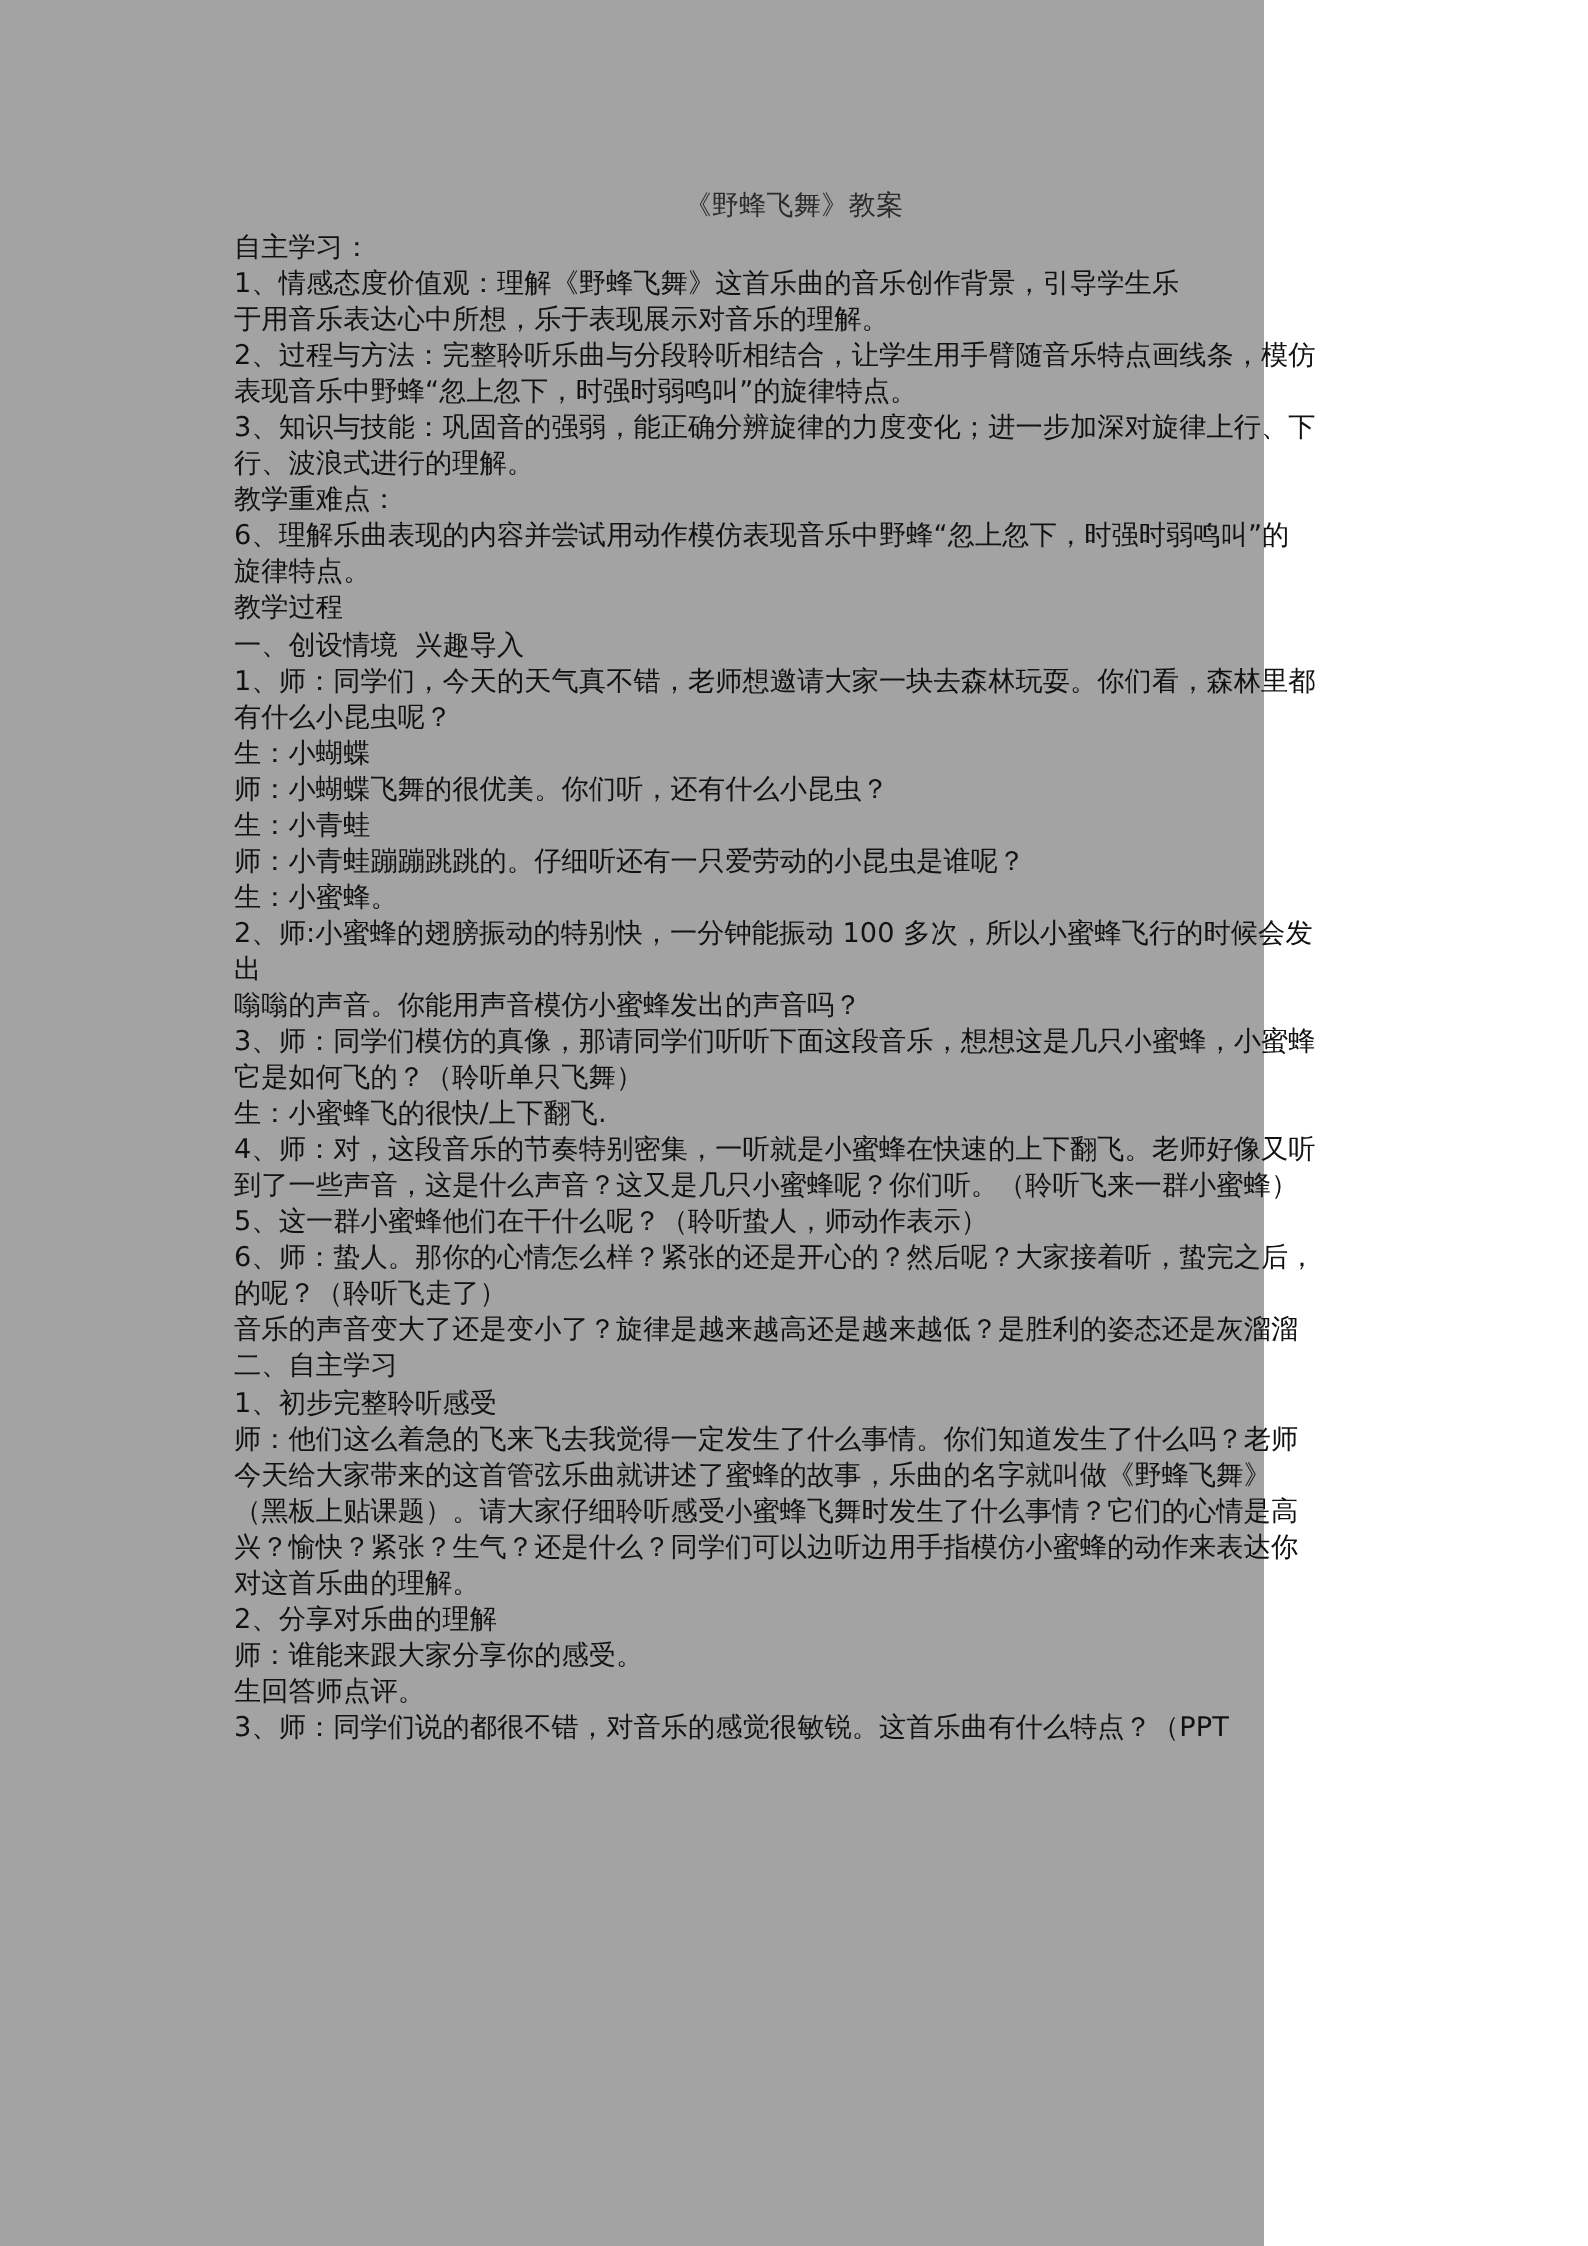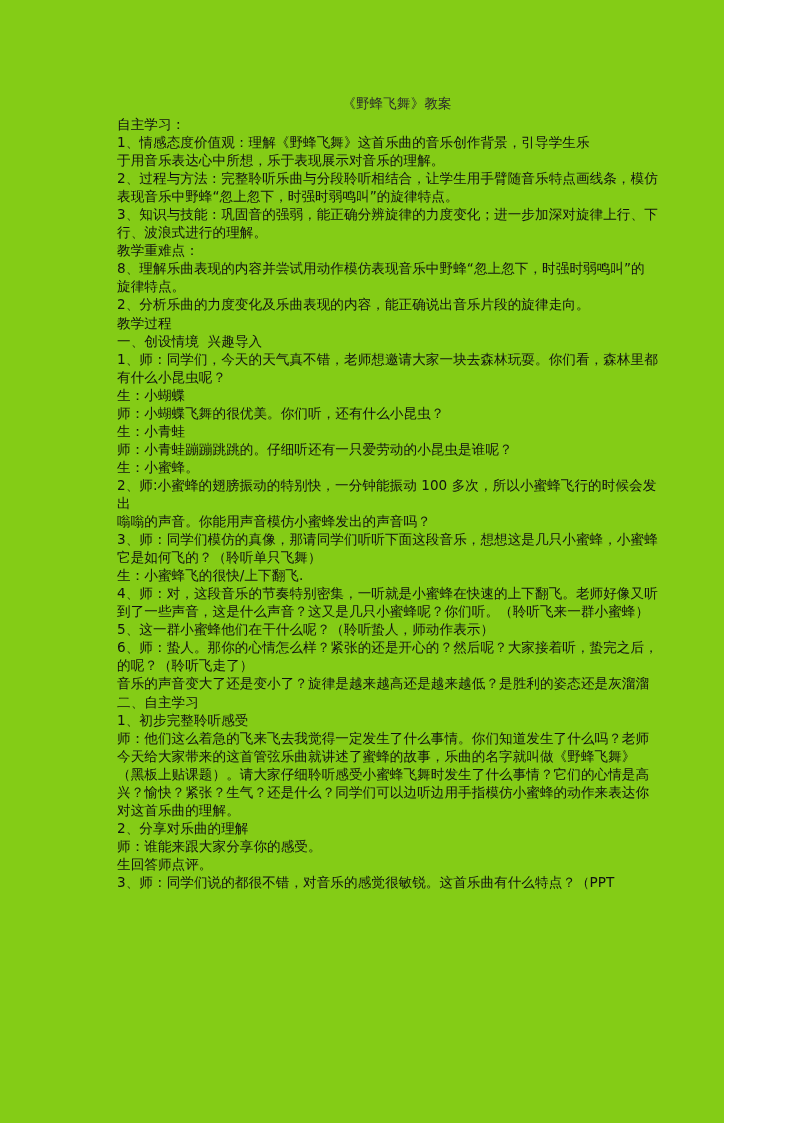--- a/index.html
+++ b/index.html
@@ -11,23 +11,23 @@
   body {
     width: 794px;
     height: 1123px;
     overflow: hidden;
     font-family: "DejaVu Sans", "Liberation Sans", sans-serif;
     color: #000000;
     -webkit-font-smoothing: none;
   }
   .page {
     position: relative;
-    width: 724px;
+    width: 632px;
     height: 1123px;
-    background: #84cc16;
+    background: #a3a3a3;
     box-sizing: border-box;
   }
   .doc-title {
     position: absolute;
     top: 94px;
     left: 0;
     width: 794px;
     text-align: center;
     font-family: "DejaVu Serif", "Liberation Serif", serif;
     font-size: 13.5px;
@@ -63,23 +63,22 @@
 
   <div class="body-block">
       <div class="line">自主学习：</div>
       <div class="line">1、情感态度价值观：理解《野蜂飞舞》这首乐曲的音乐创作背景，引导学生乐</div>
       <div class="line">于用音乐表达心中所想，乐于表现展示对音乐的理解。</div>
       <div class="line">2、过程与方法：完整聆听乐曲与分段聆听相结合，让学生用手臂随音乐特点画线条，模仿</div>
       <div class="line">表现音乐中野蜂“忽上忽下，时强时弱鸣叫”的旋律特点。</div>
       <div class="line">3、知识与技能：巩固音的强弱，能正确分辨旋律的力度变化；进一步加深对旋律上行、下</div>
       <div class="line">行、波浪式进行的理解。</div>
       <div class="line">教学重难点：</div>
-      <div class="line">8、理解乐曲表现的内容并尝试用动作模仿表现音乐中野蜂“忽上忽下，时强时弱鸣叫”的</div>
+      <div class="line">6、理解乐曲表现的内容并尝试用动作模仿表现音乐中野蜂“忽上忽下，时强时弱鸣叫”的</div>
       <div class="line">旋律特点。</div>
-      <div class="line">2、分析乐曲的力度变化及乐曲表现的内容，能正确说出音乐片段的旋律走向。</div>
       <div class="line">教学过程</div>
       <div class="line">一、创设情境  兴趣导入</div>
       <div class="line">1、师：同学们，今天的天气真不错，老师想邀请大家一块去森林玩耍。你们看，森林里都</div>
       <div class="line">有什么小昆虫呢？</div>
       <div class="line">生：小蝴蝶</div>
       <div class="line">师：小蝴蝶飞舞的很优美。你们听，还有什么小昆虫？</div>
       <div class="line">生：小青蛙</div>
       <div class="line">师：小青蛙蹦蹦跳跳的。仔细听还有一只爱劳动的小昆虫是谁呢？</div>
       <div class="line">生：小蜜蜂。</div>
       <div class="line">2、师:小蜜蜂的翅膀振动的特别快，一分钟能振动 100 多次，所以小蜜蜂飞行的时候会发</div>

